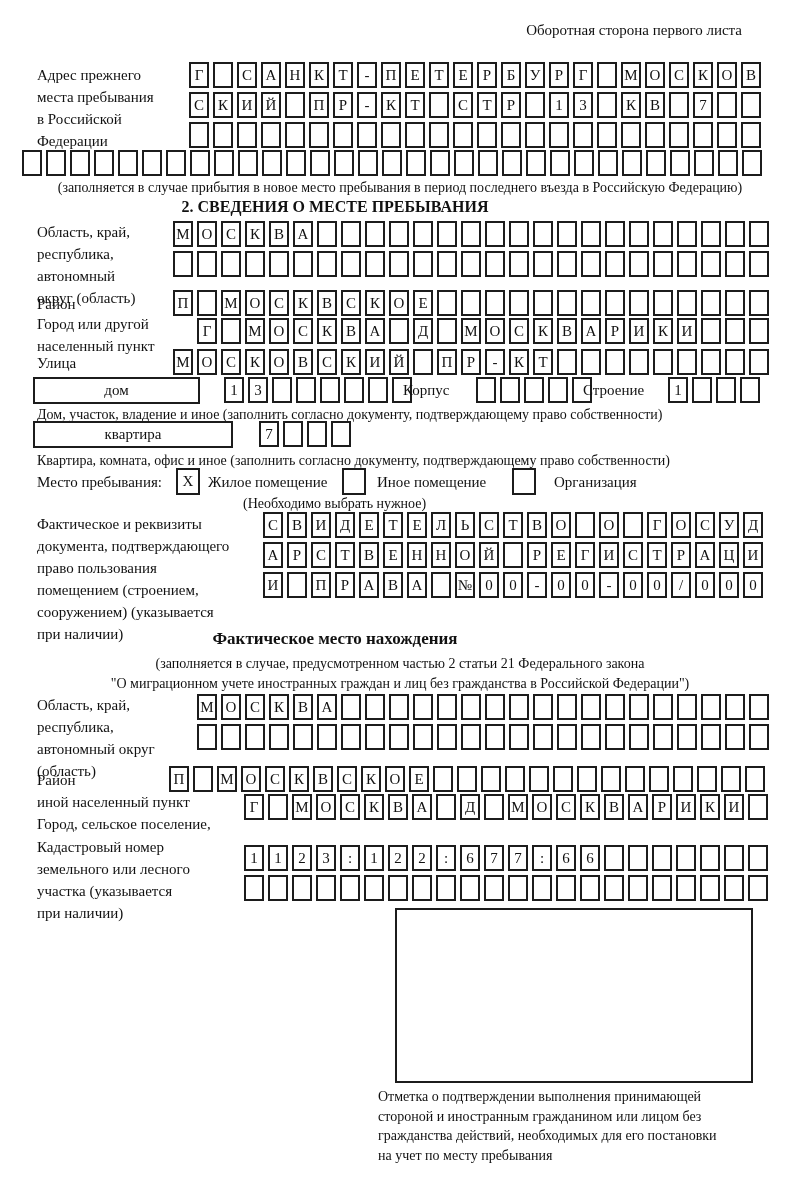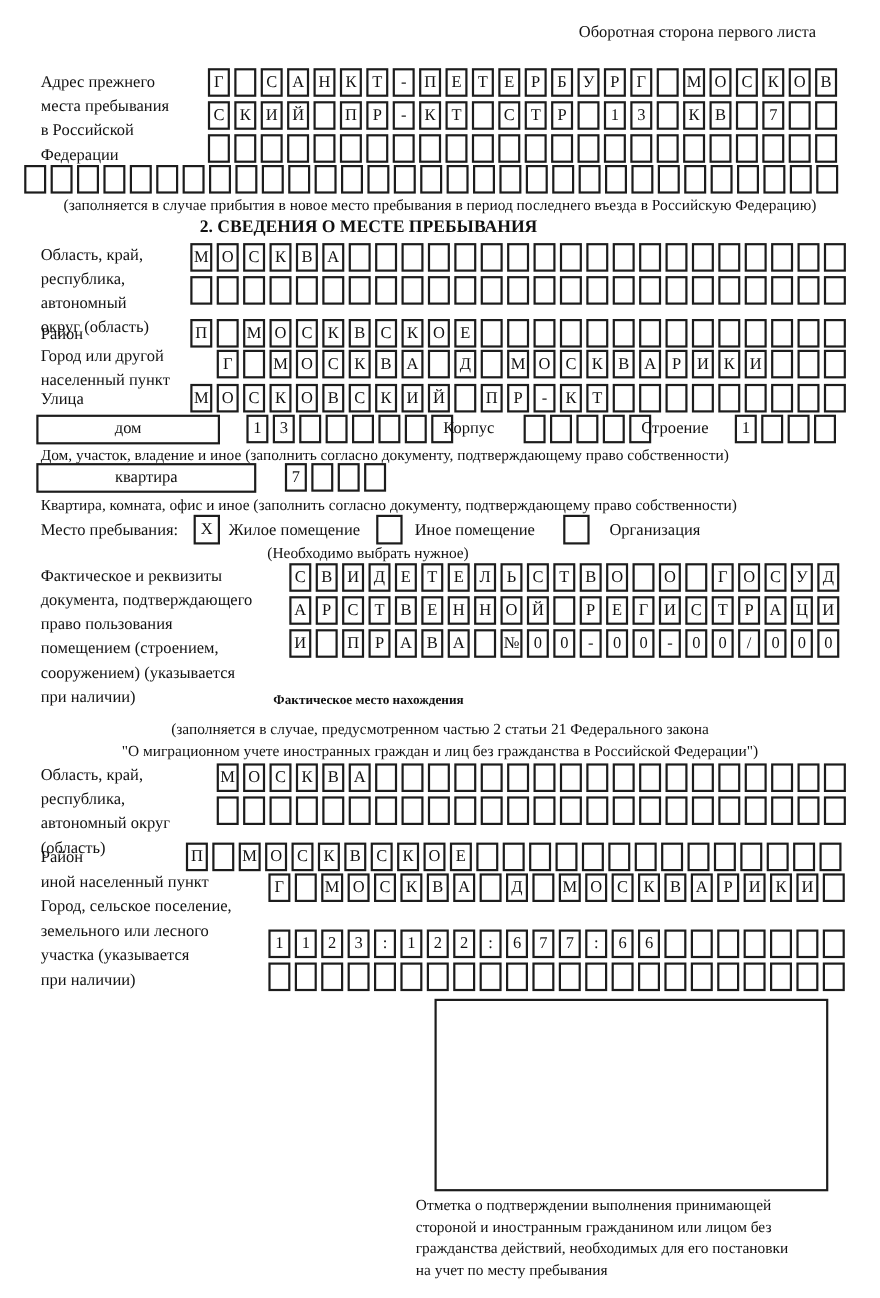--- a/index.html
+++ b/index.html
@@ -100,21 +100,21 @@
       <div class="line">документа, подтверждающего</div>
       <div class="line">право пользования</div>
       <div class="line">помещением (строением,</div>
       <div class="line">сооружением) (указывается</div>
       <div class="line">при наличии)</div>
     </div>
   <div class="row" style="left:247px;top:512px"><span class="cell">С</span><span class="cell">В</span><span class="cell">И</span><span class="cell">Д</span><span class="cell">Е</span><span class="cell">Т</span><span class="cell">Е</span><span class="cell">Л</span><span class="cell">Ь</span><span class="cell">С</span><span class="cell">Т</span><span class="cell">В</span><span class="cell">О</span><span class="cell"></span><span class="cell">О</span><span class="cell"></span><span class="cell">Г</span><span class="cell">О</span><span class="cell">С</span><span class="cell">У</span><span class="cell">Д</span></div>
   <div class="row" style="left:247px;top:542px"><span class="cell">А</span><span class="cell">Р</span><span class="cell">С</span><span class="cell">Т</span><span class="cell">В</span><span class="cell">Е</span><span class="cell">Н</span><span class="cell">Н</span><span class="cell">О</span><span class="cell">Й</span><span class="cell"></span><span class="cell">Р</span><span class="cell">Е</span><span class="cell">Г</span><span class="cell">И</span><span class="cell">С</span><span class="cell">Т</span><span class="cell">Р</span><span class="cell">А</span><span class="cell">Ц</span><span class="cell">И</span></div>
   <div class="row" style="left:247px;top:572px"><span class="cell">И</span><span class="cell"></span><span class="cell">П</span><span class="cell">Р</span><span class="cell">А</span><span class="cell">В</span><span class="cell">А</span><span class="cell"></span><span class="cell">№</span><span class="cell">0</span><span class="cell">0</span><span class="cell">-</span><span class="cell">0</span><span class="cell">0</span><span class="cell">-</span><span class="cell">0</span><span class="cell">0</span><span class="cell">/</span><span class="cell">0</span><span class="cell">0</span><span class="cell">0</span></div>
 
-  <div class="title" style="top:629px;font-size:12px">Фактическое место нахождения</div>
+  <div class="title" style="top:629px;font-size:17px">Фактическое место нахождения</div>
   <div class="note centered" style="top:655px">(заполняется в случае, предусмотренном частью 2 статьи 21 Федерального закона</div>
   <div class="note centered" style="top:675px">"О миграционном учете иностранных граждан и лиц без гражданства в Российской Федерации")</div>
 
   <div class="label" style="left:37px;top:694px;width:145px">
       <div class="line">Область, край,</div>
       <div class="line">республика,</div>
       <div class="line">автономный округ</div>
       <div class="line">(область)</div>
     </div>
   <div class="row" style="left:181px;top:694px"><span class="cell">М</span><span class="cell">О</span><span class="cell">С</span><span class="cell">К</span><span class="cell">В</span><span class="cell">А</span><span class="cell"></span><span class="cell"></span><span class="cell"></span><span class="cell"></span><span class="cell"></span><span class="cell"></span><span class="cell"></span><span class="cell"></span><span class="cell"></span><span class="cell"></span><span class="cell"></span><span class="cell"></span><span class="cell"></span><span class="cell"></span><span class="cell"></span><span class="cell"></span><span class="cell"></span><span class="cell"></span></div>
@@ -123,20 +123,21 @@
   <div class="label" style="left:37px;top:769px">Район</div>
   <div class="row" style="left:153px;top:766px"><span class="cell">П</span><span class="cell"></span><span class="cell">М</span><span class="cell">О</span><span class="cell">С</span><span class="cell">К</span><span class="cell">В</span><span class="cell">С</span><span class="cell">К</span><span class="cell">О</span><span class="cell">Е</span><span class="cell"></span><span class="cell"></span><span class="cell"></span><span class="cell"></span><span class="cell"></span><span class="cell"></span><span class="cell"></span><span class="cell"></span><span class="cell"></span><span class="cell"></span><span class="cell"></span><span class="cell"></span><span class="cell"></span><span class="cell"></span></div>
 
   <div class="label" style="left:37px;top:791px;width:200px">
       <div class="line">иной населенный пункт</div>
       <div class="line">Город, сельское поселение,</div>
     </div>
   <div class="row" style="left:228px;top:794px"><span class="cell">Г</span><span class="cell"></span><span class="cell">М</span><span class="cell">О</span><span class="cell">С</span><span class="cell">К</span><span class="cell">В</span><span class="cell">А</span><span class="cell"></span><span class="cell">Д</span><span class="cell"></span><span class="cell">М</span><span class="cell">О</span><span class="cell">С</span><span class="cell">К</span><span class="cell">В</span><span class="cell">А</span><span class="cell">Р</span><span class="cell">И</span><span class="cell">К</span><span class="cell">И</span><span class="cell"></span></div>
 
   <div class="label" style="left:37px;top:836px;width:185px">
+      <div class="line">Кадастровый номер</div>
       <div class="line">земельного или лесного</div>
       <div class="line">участка (указывается</div>
       <div class="line">при наличии)</div>
     </div>
   <div class="row" style="left:228px;top:845px"><span class="cell">1</span><span class="cell">1</span><span class="cell">2</span><span class="cell">3</span><span class="cell">:</span><span class="cell">1</span><span class="cell">2</span><span class="cell">2</span><span class="cell">:</span><span class="cell">6</span><span class="cell">7</span><span class="cell">7</span><span class="cell">:</span><span class="cell">6</span><span class="cell">6</span><span class="cell"></span><span class="cell"></span><span class="cell"></span><span class="cell"></span><span class="cell"></span><span class="cell"></span><span class="cell"></span></div>
   <div class="row" style="left:228px;top:875px"><span class="cell"></span><span class="cell"></span><span class="cell"></span><span class="cell"></span><span class="cell"></span><span class="cell"></span><span class="cell"></span><span class="cell"></span><span class="cell"></span><span class="cell"></span><span class="cell"></span><span class="cell"></span><span class="cell"></span><span class="cell"></span><span class="cell"></span><span class="cell"></span><span class="cell"></span><span class="cell"></span><span class="cell"></span><span class="cell"></span><span class="cell"></span><span class="cell"></span></div>
 
   <div class="stampbox"></div>
   <div class="caption">
       <div class="line">Отметка о подтверждении выполнения принимающей</div>

